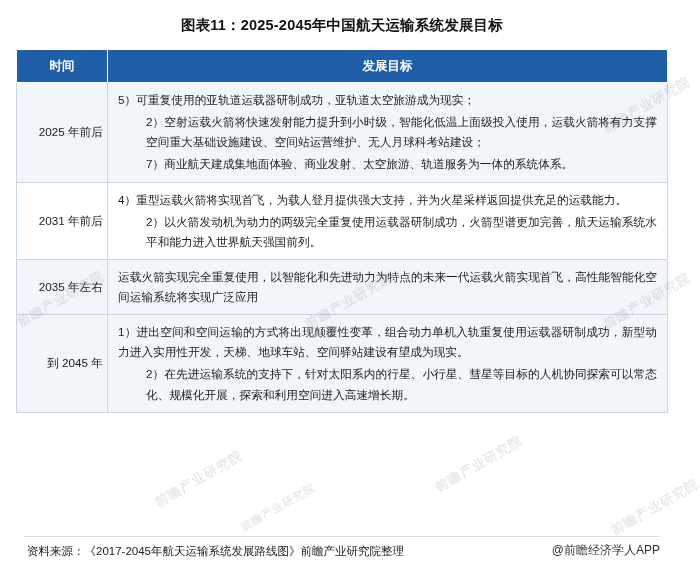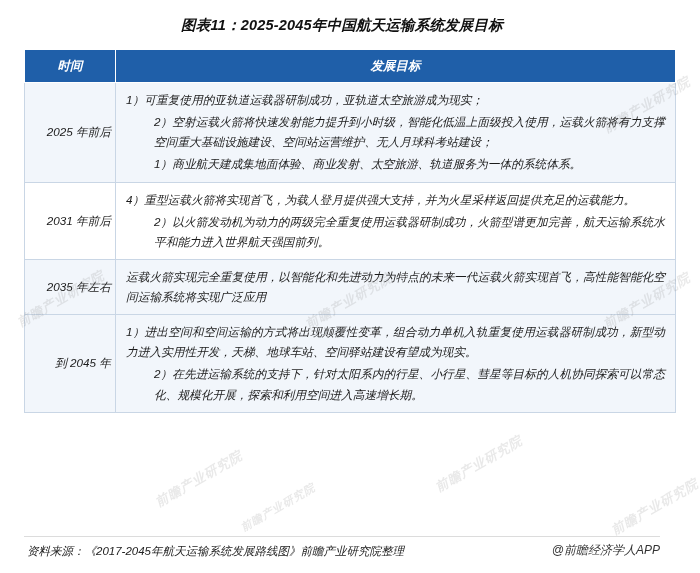--- a/index.html
+++ b/index.html
@@ -13,22 +13,21 @@
     font-family: "Liberation Sans", sans-serif;
     color: #1a1a1a;
     position: relative;
     overflow: hidden;
   }
   .page {
     position: relative;
     width: 684px;
     height: 573px;
     box-sizing: border-box;
-    padding: 0 24px;
-    font-style: italic;
+    padding: 0 16px;
   }
   .title {
     text-align: center;
     font-size: 14.5px;
     font-weight: bold;
     color: #111111;
     padding-top: 16px;
     padding-bottom: 14px;
     letter-spacing: 0.2px;
   }
@@ -126,23 +125,23 @@
     <thead>
       <tr>
         <th class="col-time">时间</th>
         <th>发展目标</th>
       </tr>
     </thead>
     <tbody>
       <tr class="band-odd">
         <td class="time-cell">2025 年前后</td>
         <td>
-          <p class="goal-line">1）可重复使用的亚轨道运载器研制成功，亚轨道太空旅游成为现实；</p>
+          <p class="goal-line">5）可重复使用的亚轨道运载器研制成功，亚轨道太空旅游成为现实；</p>
           <p class="goal-line">2）空射运载火箭将快速发射能力提升到小时级，智能化低温上面级投入使用，运载火箭将有力支撑空间重大基础设施建设、空间站运营维护、无人月球科考站建设；</p>
-          <p class="goal-line">1）商业航天建成集地面体验、商业发射、太空旅游、轨道服务为一体的系统体系。</p>
+          <p class="goal-line">7）商业航天建成集地面体验、商业发射、太空旅游、轨道服务为一体的系统体系。</p>
         </td>
       </tr>
       <tr class="band-even">
         <td class="time-cell">2031 年前后</td>
         <td>
           <p class="goal-line">4）重型运载火箭将实现首飞，为载人登月提供强大支持，并为火星采样返回提供充足的运载能力。</p>
           <p class="goal-line">2）以火箭发动机为动力的两级完全重复使用运载器研制成功，火箭型谱更加完善，航天运输系统水平和能力进入世界航天强国前列。</p>
         </td>
       </tr>
       <tr class="band-odd">

